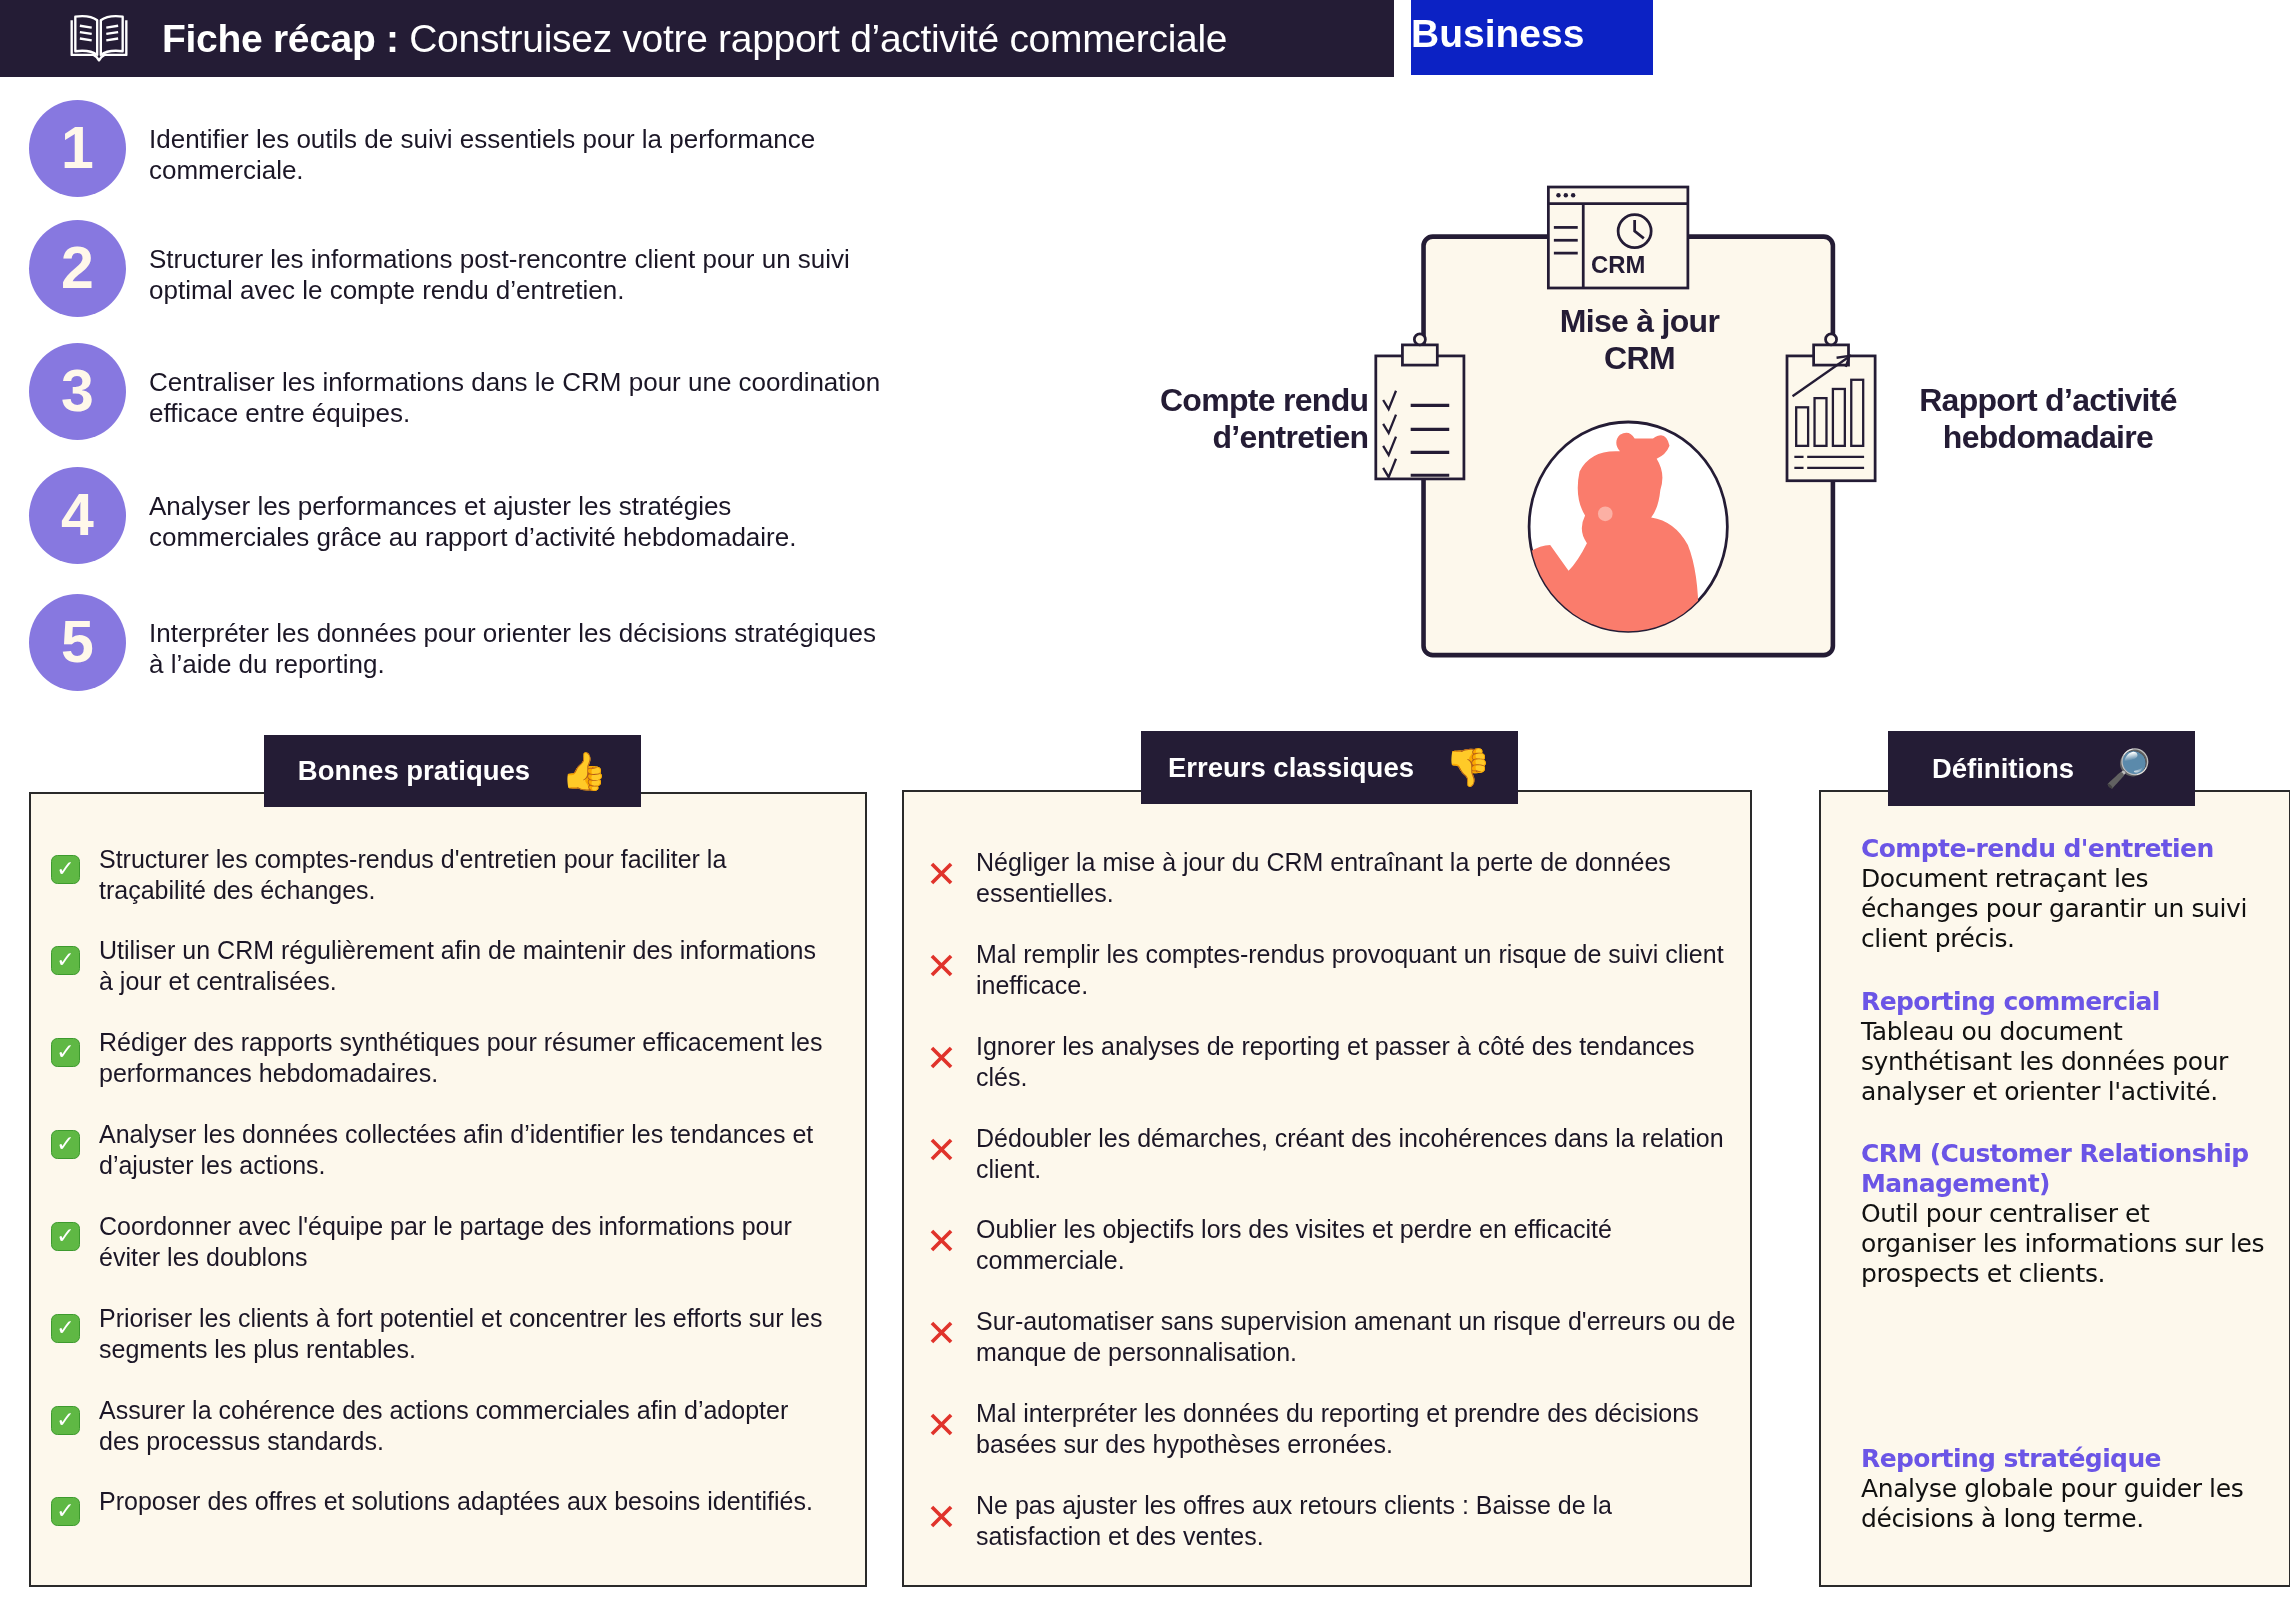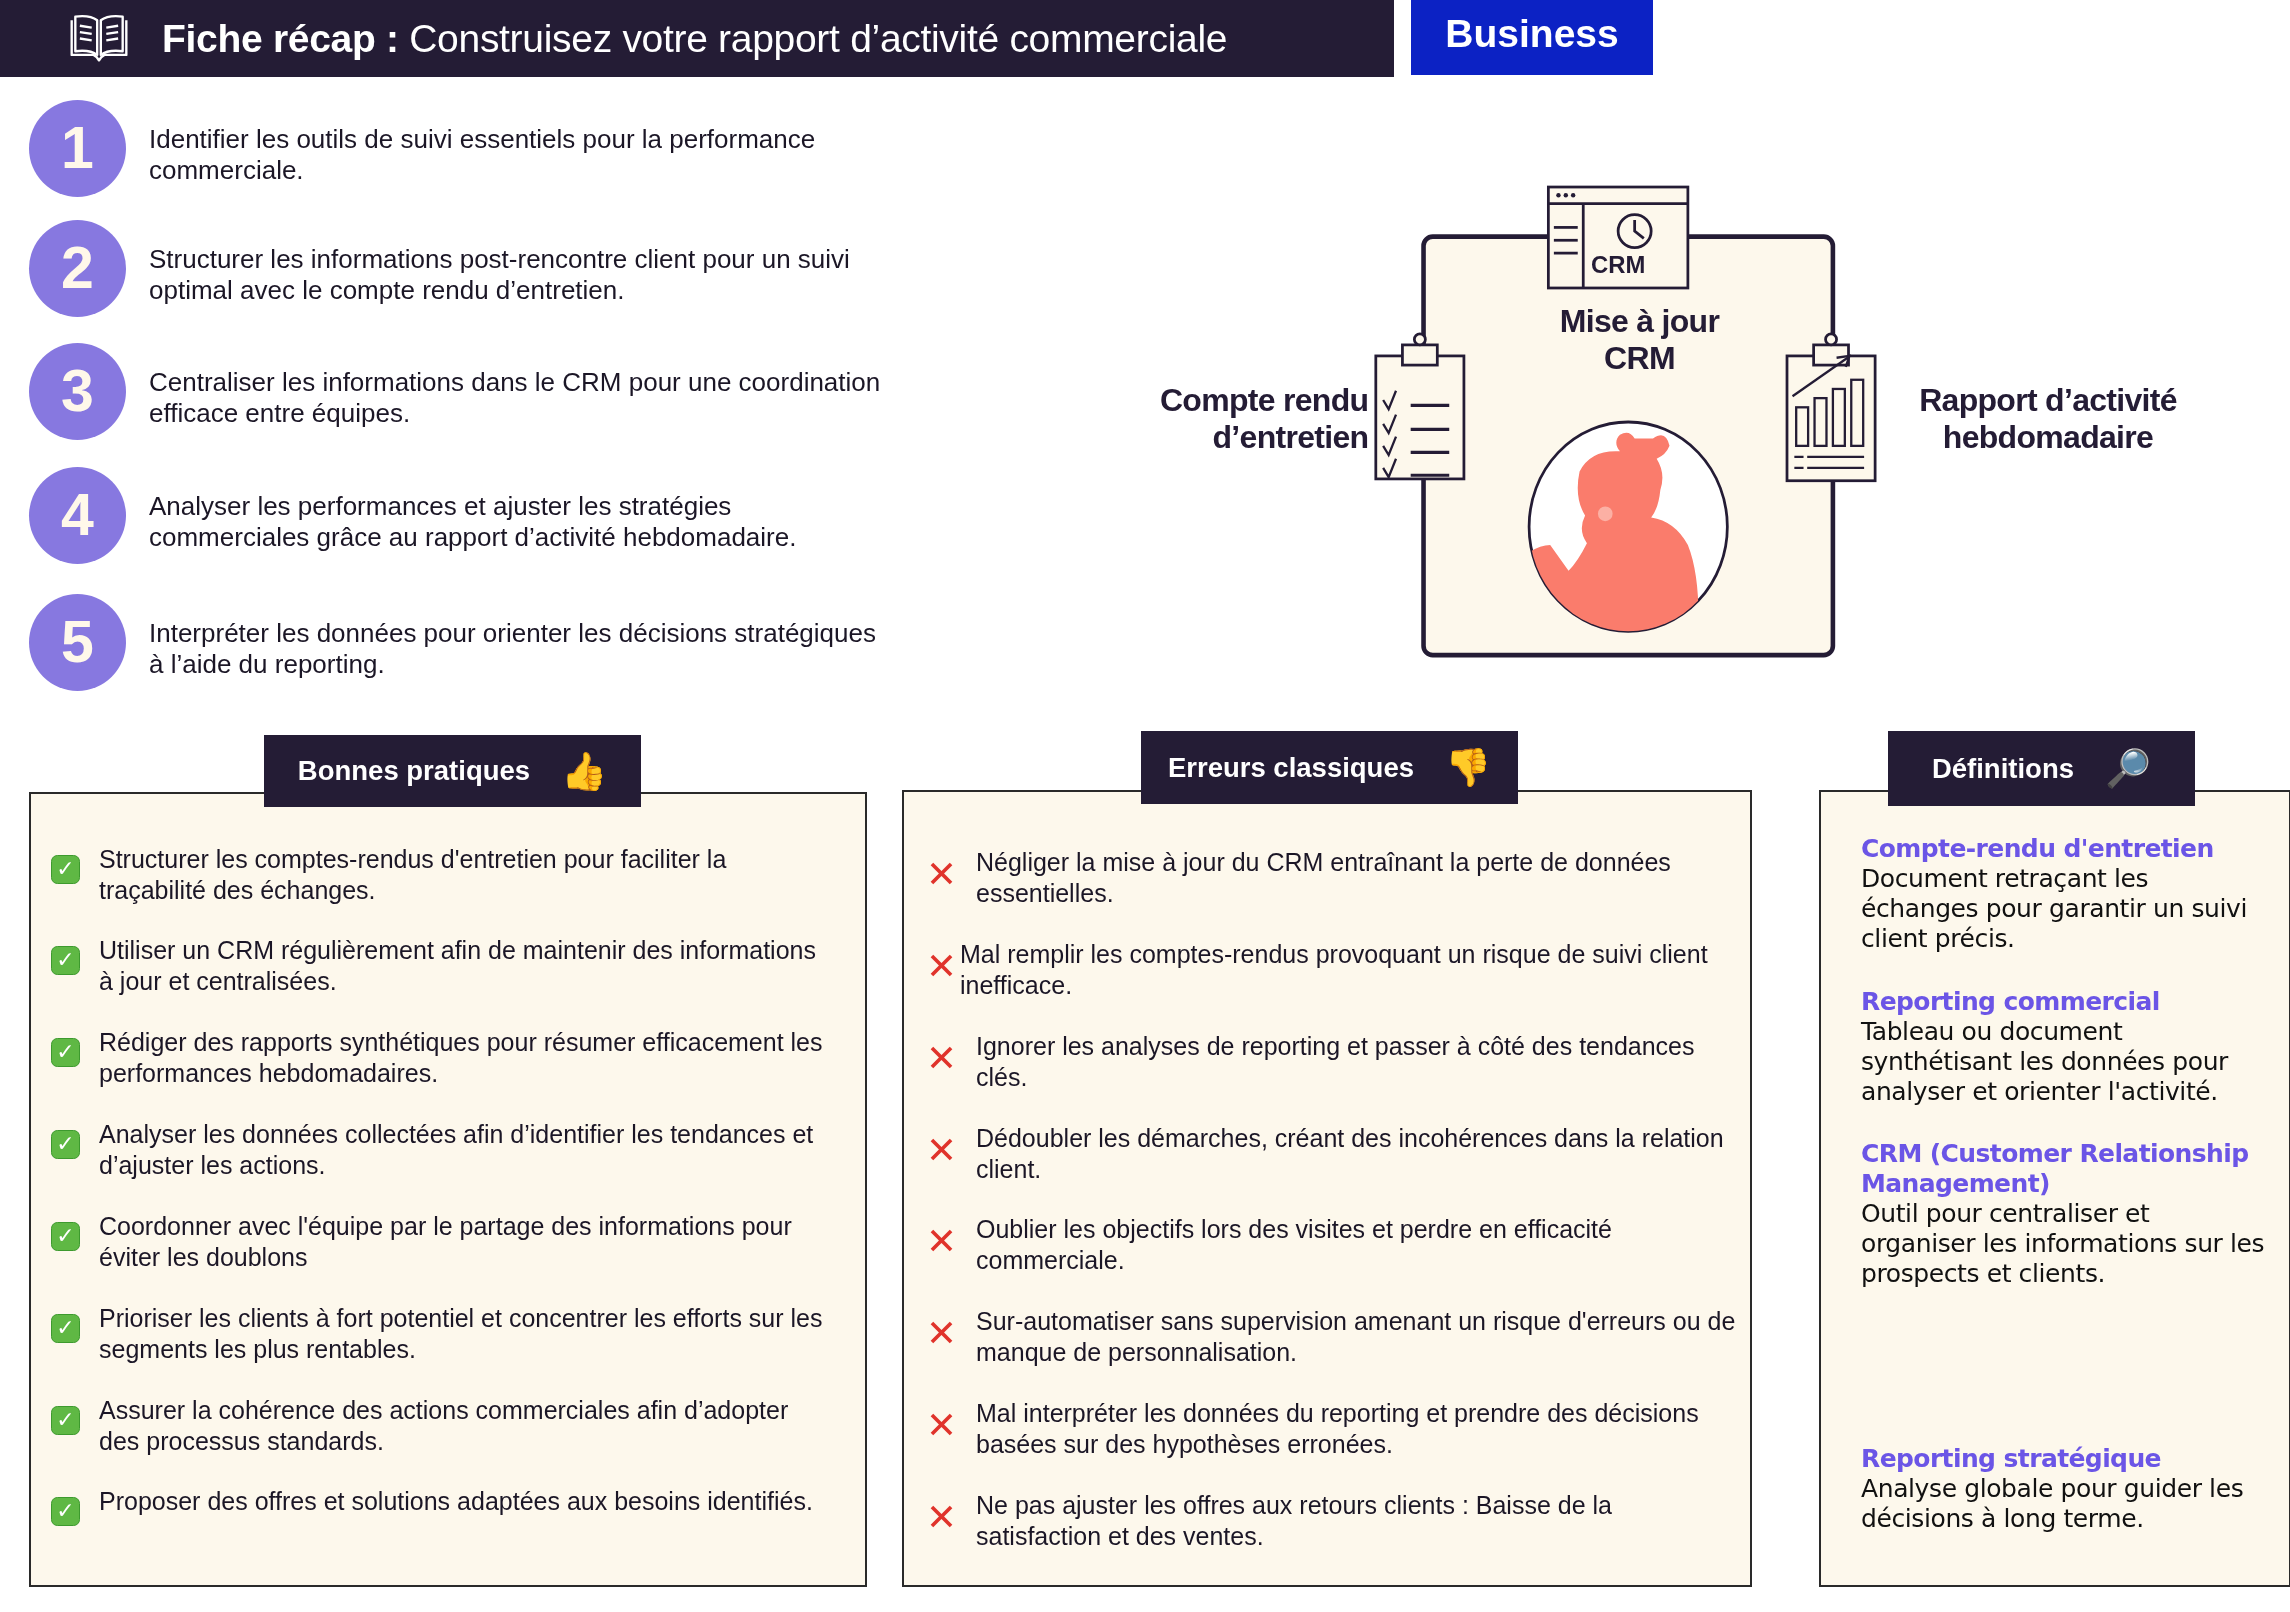--- a/index.html
+++ b/index.html
@@ -3,21 +3,21 @@
 <meta charset="utf-8">
 <style>
   * { box-sizing: border-box; margin: 0; padding: 0; }
   html, body { width: 2290px; height: 1613px; background: #ffffff; overflow: hidden; }
   body { position: relative; font-family: "Liberation Sans", "DejaVu Sans", sans-serif; color: #1b1626; }
 
   .header-bar { position: absolute; left: 0; top: 0; width: 1394px; height: 77px; background: #241c35; display: flex; align-items: center; }
   .header-bar .book { position: absolute; left: 66px; top: 13px; width: 66px; height: 51px; }
   .header-title { position: absolute; left: 162px; top: 0; height: 77px; line-height: 77px; color: #ffffff; font-size: 39px; white-space: nowrap; letter-spacing: -0.3px; }
   .header-title b { font-weight: 700; }
-  .business-tag { position: absolute; left: 1411px; top: 0; width: 242px; height: 75px; background: #0c22c4; color: #fff; font-weight: 700; font-size: 39px; text-align: center; line-height: 68px; }
+  .business-tag { position: absolute; left: 1411px; top: 0; width: 242px; height: 75px; background: #0c22c4; color: #fff; font-weight: 700; font-size: 39px; line-height: 68px; }
 
   .step { position: absolute; left: 29px; width: 882px; height: 97px; }
   .step .num { position: absolute; left: 0; top: 0; width: 97px; height: 97px; border-radius: 50%; background: #8778e0; color: #fff8ea; font-weight: 700; font-size: 59px; text-align: center; line-height: 97px; }
   .step .txt { position: absolute; left: 120px; top: 24px; width: 735px; font-size: 26px; line-height: 31px; color: #1b1626; }
 
   
   .diagram { position: absolute; left: 1102px; top: 165px; width: 1102px; height: 514px; }
   .diagram svg { position: absolute; left: 0; top: 0; }
   .dlabel { position: absolute; font-weight: 700; font-size: 32px; line-height: 37px; color: #241c35; letter-spacing: -0.7px; }
 
@@ -180,21 +180,21 @@
   <span class="emo">👍</span>
 </div>
 
 <div class="panel" style="left:902px; top:790px; width:850px; height:797px;">
   <div class="item" style="top:55px">
       <div class="ico cross" style="left:22px;top:13px">✕</div>
       <div class="t" style="left:72px;width:762px">Négliger la mise à jour du CRM entraînant la perte de données essentielles.</div>
     </div>
   <div class="item" style="top:147px">
       <div class="ico cross" style="left:22px;top:13px">✕</div>
-      <div class="t" style="left:56px;width:762px">Mal remplir les comptes-rendus provoquant un risque de suivi client inefficace.</div>
+      <div class="t" style="left:72px;width:762px">Mal remplir les comptes-rendus provoquant un risque de suivi client inefficace.</div>
     </div>
   <div class="item" style="top:239px">
       <div class="ico cross" style="left:22px;top:13px">✕</div>
       <div class="t" style="left:72px;width:762px">Ignorer les analyses de reporting et passer à côté des tendances clés.</div>
     </div>
   <div class="item" style="top:331px">
       <div class="ico cross" style="left:22px;top:13px">✕</div>
       <div class="t" style="left:72px;width:762px">Dédoubler les démarches, créant des incohérences dans la relation client.</div>
     </div>
   <div class="item" style="top:422px">

